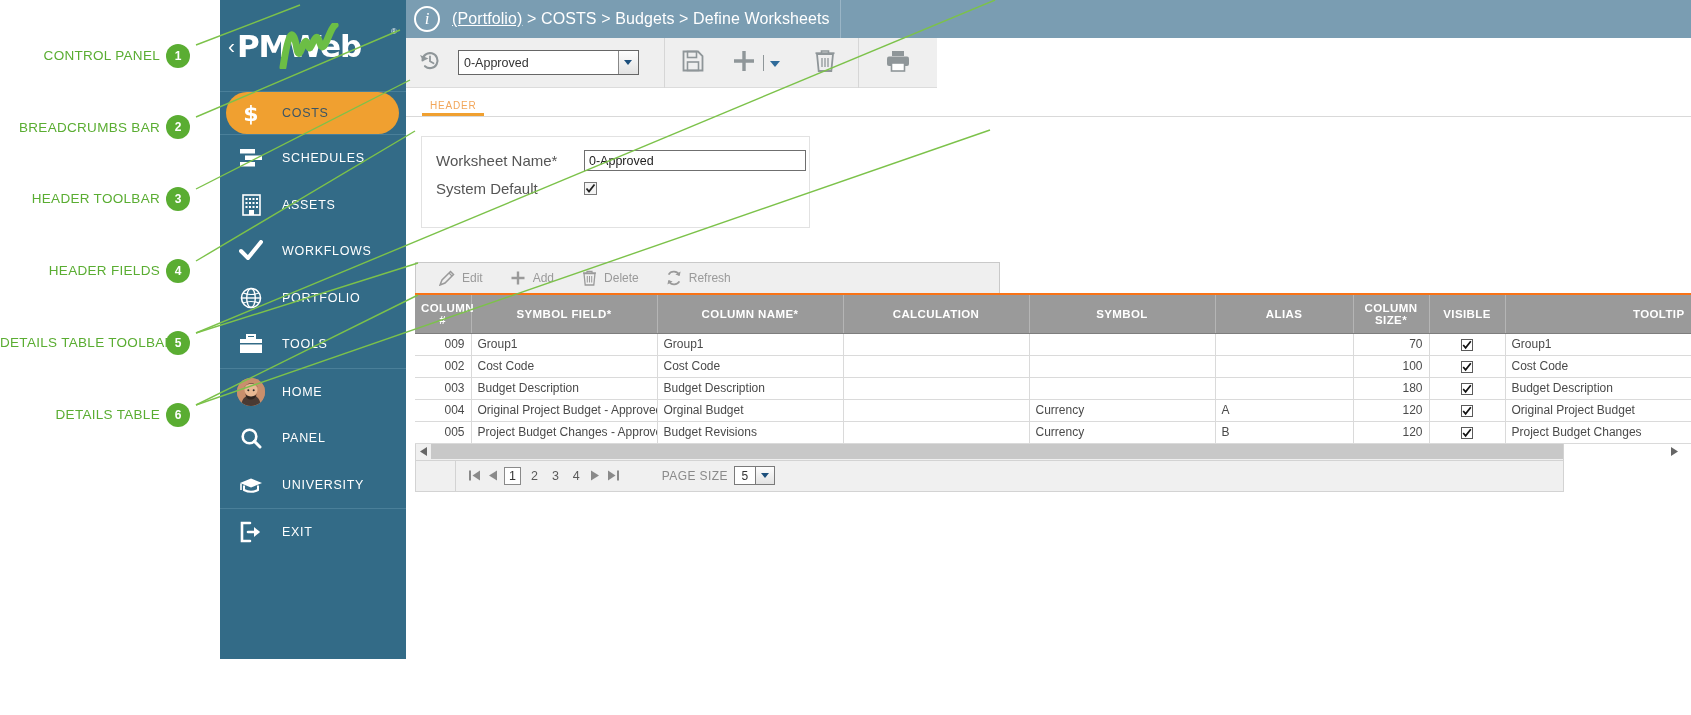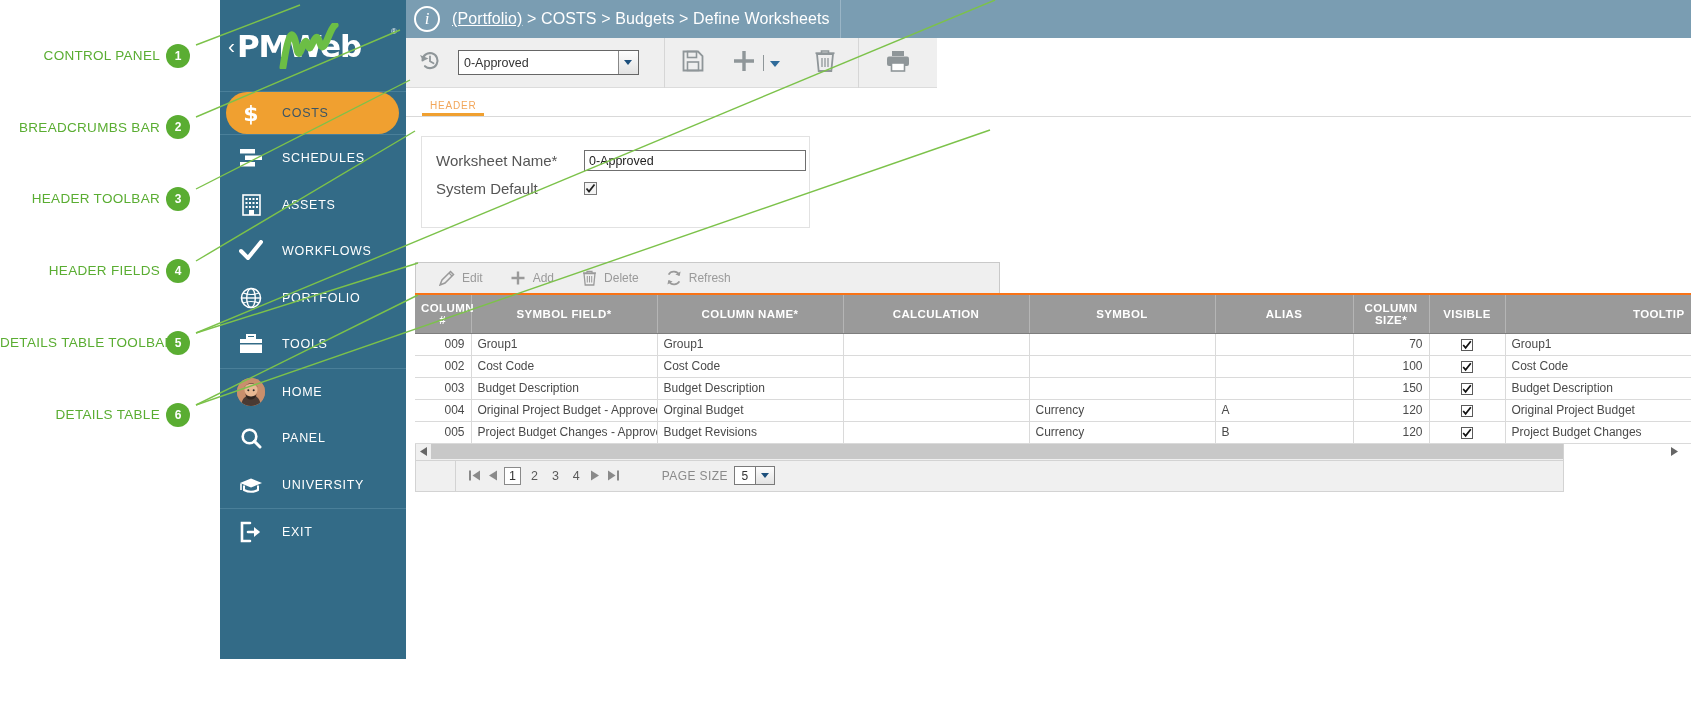--- a/index.html
+++ b/index.html
@@ -787,21 +787,21 @@
                   </span></td>
               <td>Cost Code</td>
             </tr>
             <tr>
               <td class="num">003</td>
               <td>Budget Description</td>
               <td>Budget Description</td>
               <td></td>
               <td></td>
               <td></td>
-              <td class="num">150</td>
+              <td class="num">180</td>
               <td class="ctr"><span class="cellchk">
                     <svg width="10" height="10" viewBox="0 0 10 10">
                       <path d="M1.2 5 L3.6 7.8 L8.8 1.2" stroke="#111" stroke-width="1.7" fill="none"></path>
                     </svg>
                   </span></td>
               <td>Budget Description</td>
             </tr>
             <tr>
               <td class="num">004</td>
               <td>Original Project Budget - Approved</td>

